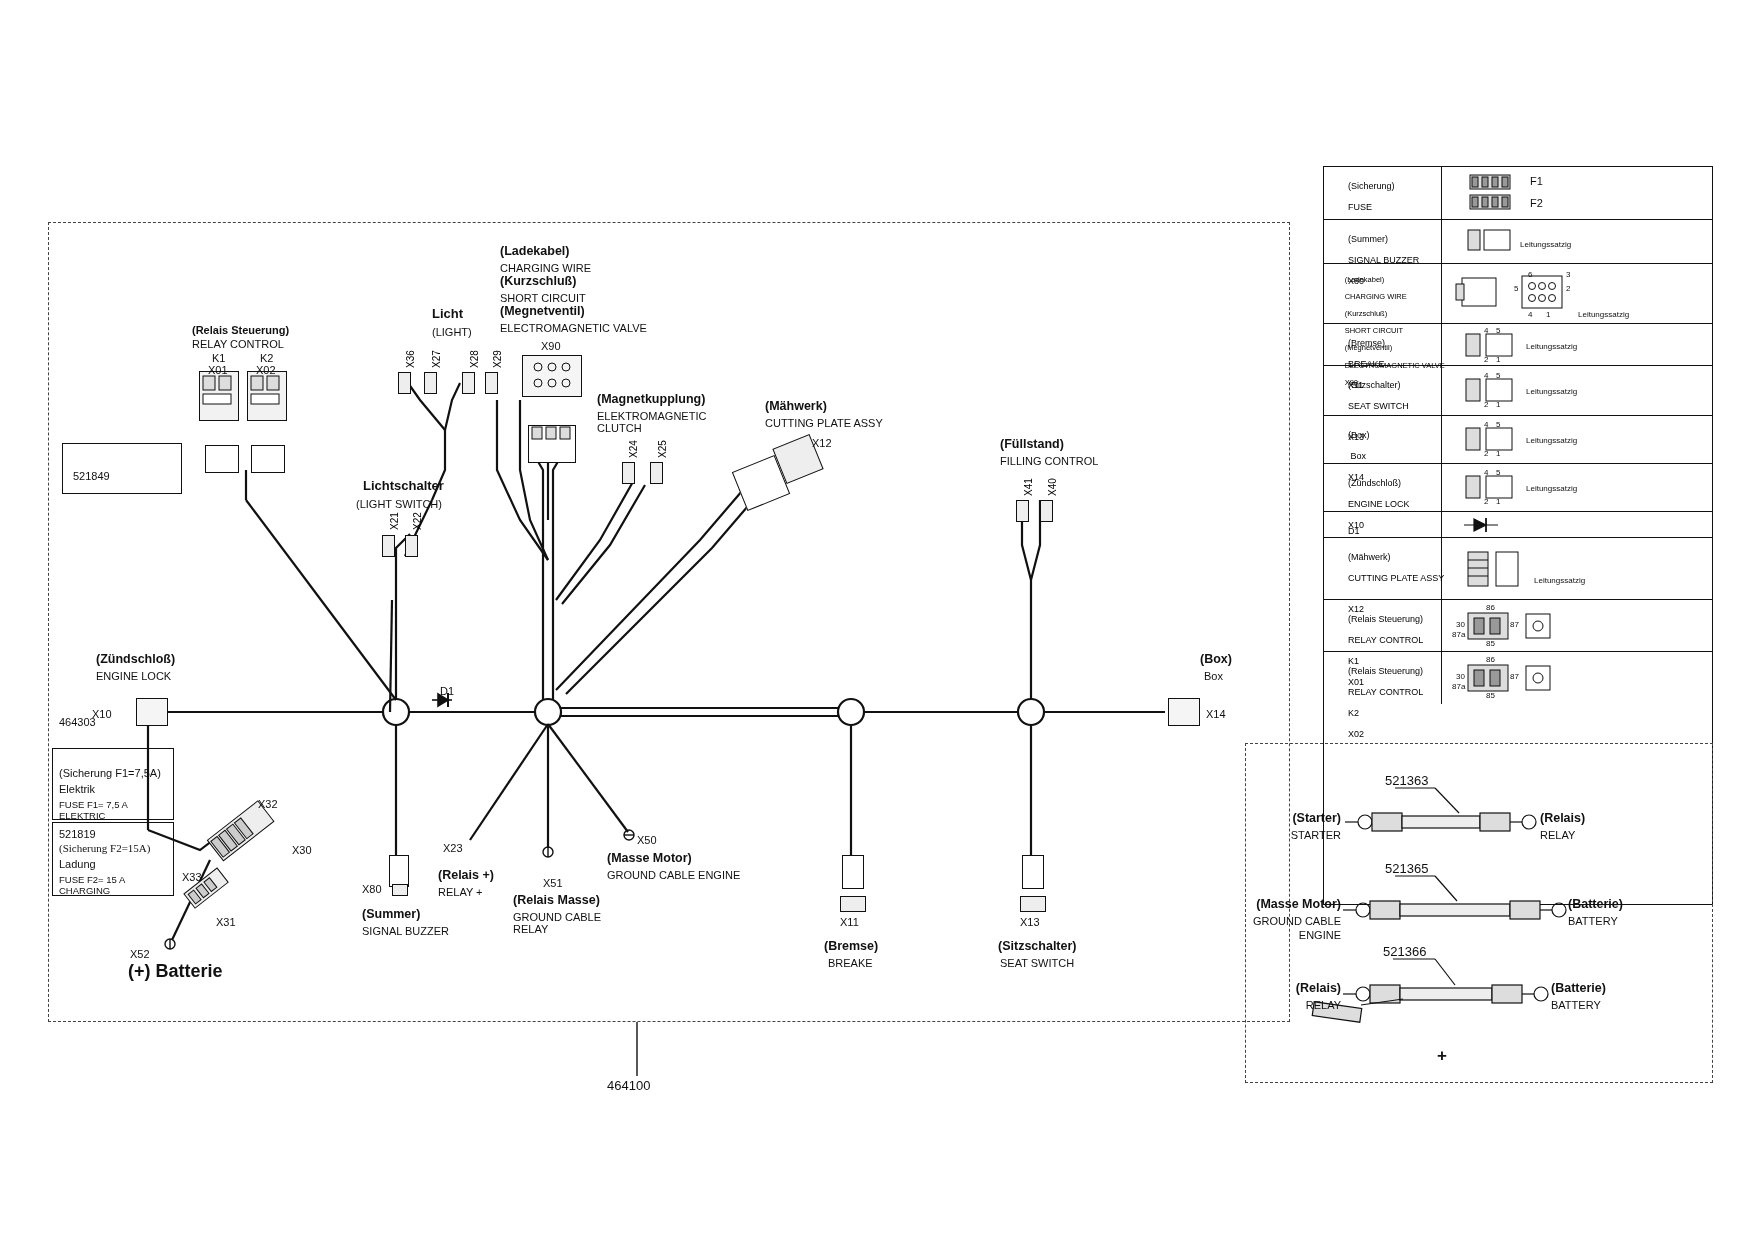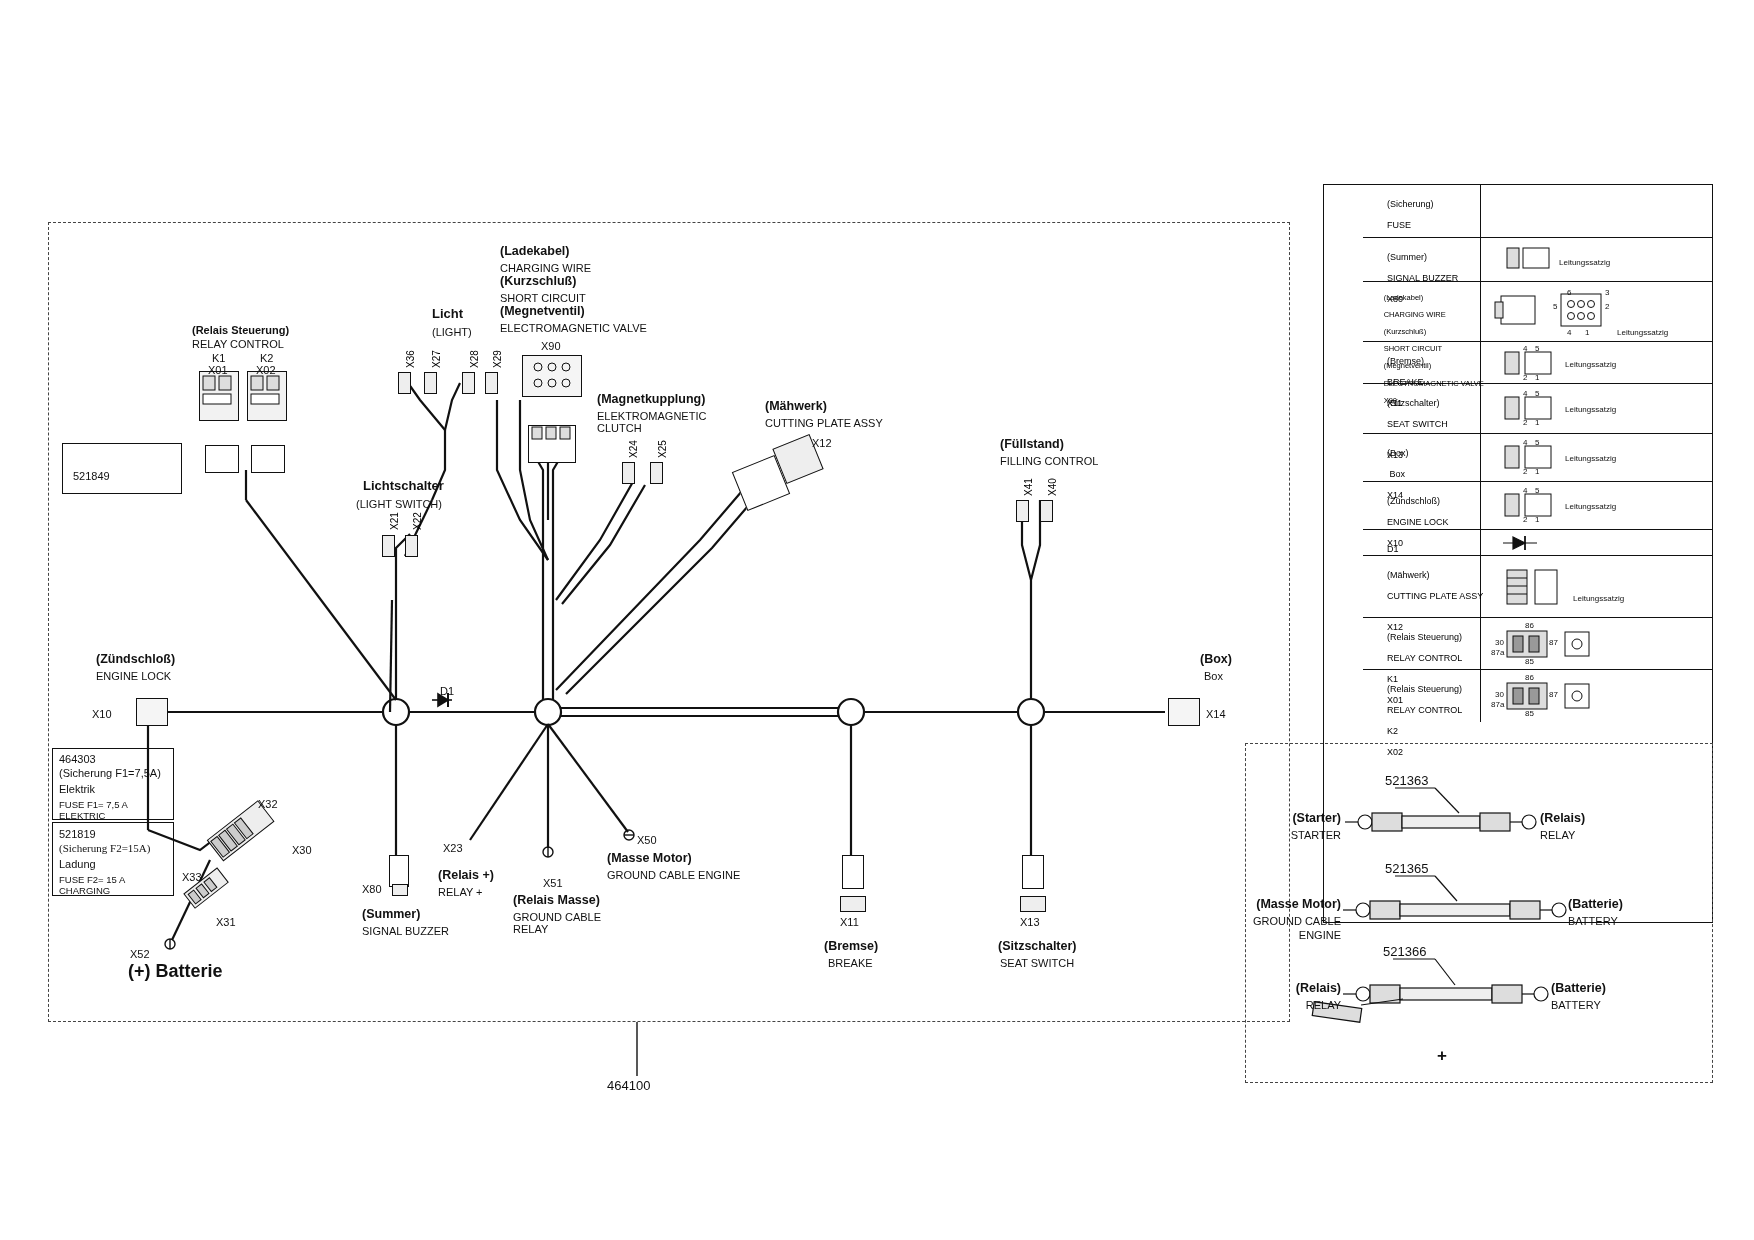--- a/index.html
+++ b/index.html
@@ -285,21 +285,21 @@
   <div class="lbl b" style="left:96px;top:653px;font-size:12.5px;">(Zündschloß)</div>
   <div class="lbl" style="left:96px;top:670px;">ENGINE LOCK</div>
   <div class="lbl" style="left:92px;top:708px;">X10</div>
 
   <div class="lbl b" style="left:1200px;top:653px;font-size:12.5px;">(Box)</div>
   <div class="lbl" style="left:1204px;top:670px;">Box</div>
   <div class="lbl" style="left:1206px;top:708px;">X14</div>
 
   <div class="lbl" style="left:440px;top:685px;">D1</div>
 
-  <div class="lbl" style="left:59px;top:753px;">464303</div>
+  <div class="lbl" style="left:59px;top:716px;">464303</div>
   <div class="lbl" style="left:59px;top:767px;">(Sicherung F1=7,5A)</div>
   <div class="lbl" style="left:59px;top:783px;">Elektrik</div>
   <div class="lbl small" style="left:59px;top:799px;">FUSE F1= 7,5 A</div>
   <div class="lbl small" style="left:59px;top:810px;">ELEKTRIC</div>
 
   <div class="lbl" style="left:59px;top:828px;">521819</div>
   <div class="lbl" style="left:59px;top:842px;font-family:Liberation Serif, serif;">(Sicherung F2=15A)</div>
   <div class="lbl" style="left:59px;top:858px;">Ladung</div>
   <div class="lbl small" style="left:59px;top:874px;">FUSE F2= 15 A</div>
   <div class="lbl small" style="left:59px;top:885px;">CHARGING</div>
@@ -345,26 +345,44 @@
   <div class="vert" style="left:389px;top:530px;">X21</div>
   <div class="vert" style="left:412px;top:530px;">X22</div>
   <div class="vert" style="left:1023px;top:496px;">X41</div>
   <div class="vert" style="left:1047px;top:496px;">X40</div>
 
   <svg width="60" height="60" style="left:620px;top:1022px;">
     <line x1="17" y1="0" x2="17" y2="54" stroke="#111" stroke-width="1.4"></line>
   </svg>
   <div class="lbl" style="left:607px;top:1080px;font-size:13px;">464100</div>
 
-  <div class="tbl" style="left:1323px;top:184px;width:390px;height:739px;padding-left:39px;">
+  <div class="tbl" style="left:1323px;top:166px;width:390px;height:739px;">
 
     <div class="trow" style="height:53px;">
       <div class="tc1">
         <span>(Sicherung)</span><br>
         <span>FUSE</span>
+      </div>
+      <div class="tc2">
+        <svg width="260" height="53">
+          <g stroke="#111" fill="none" stroke-width="1">
+            <rect x="28" y="8" width="40" height="14" fill="#ddd"></rect>
+            <rect x="30" y="10" width="6" height="10" fill="#999"></rect>
+              <rect x="40" y="10" width="6" height="10" fill="#999"></rect>
+            <rect x="50" y="10" width="6" height="10" fill="#999"></rect>
+              <rect x="60" y="10" width="6" height="10" fill="#999"></rect>
+            <rect x="28" y="28" width="40" height="14" fill="#ddd"></rect>
+            <rect x="30" y="30" width="6" height="10" fill="#999"></rect>
+              <rect x="40" y="30" width="6" height="10" fill="#999"></rect>
+            <rect x="50" y="30" width="6" height="10" fill="#999"></rect>
+              <rect x="60" y="30" width="6" height="10" fill="#999"></rect>
+          </g>
+        </svg>
+        <div class="lbl" style="left:88px;top:8px;">F1</div>
+        <div class="lbl" style="left:88px;top:30px;">F2</div>
       </div>
     </div>
 
     <div class="trow" style="height:44px;">
       <div class="tc1">
         <span>(Summer)</span><br>
         <span>SIGNAL BUZZER</span><br>
         <span>X80</span>
       </div>
       <div class="tc2">

